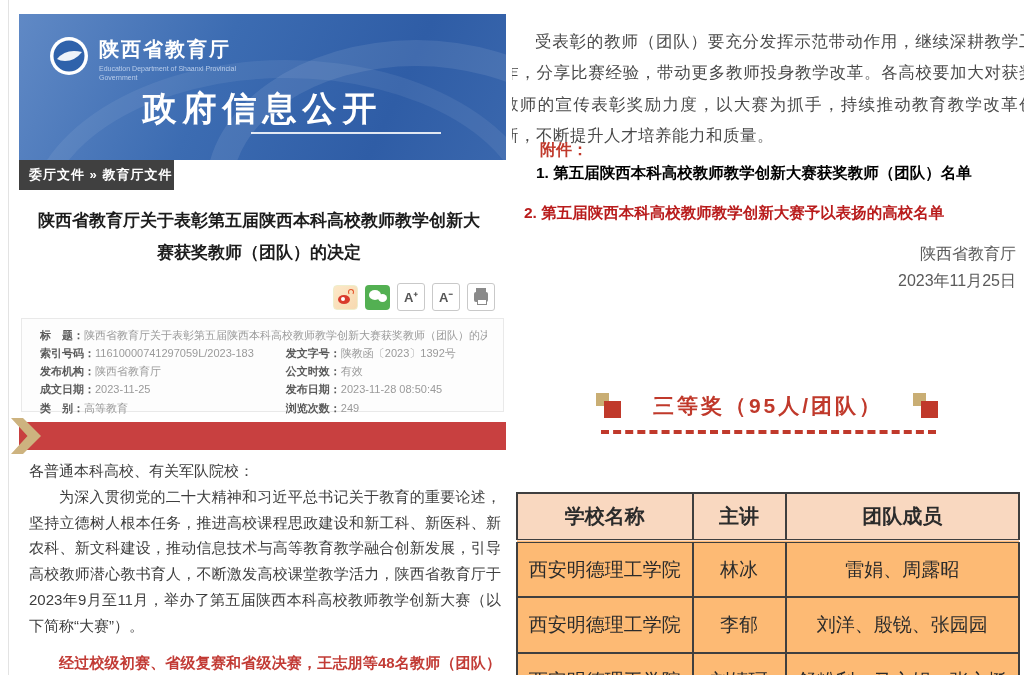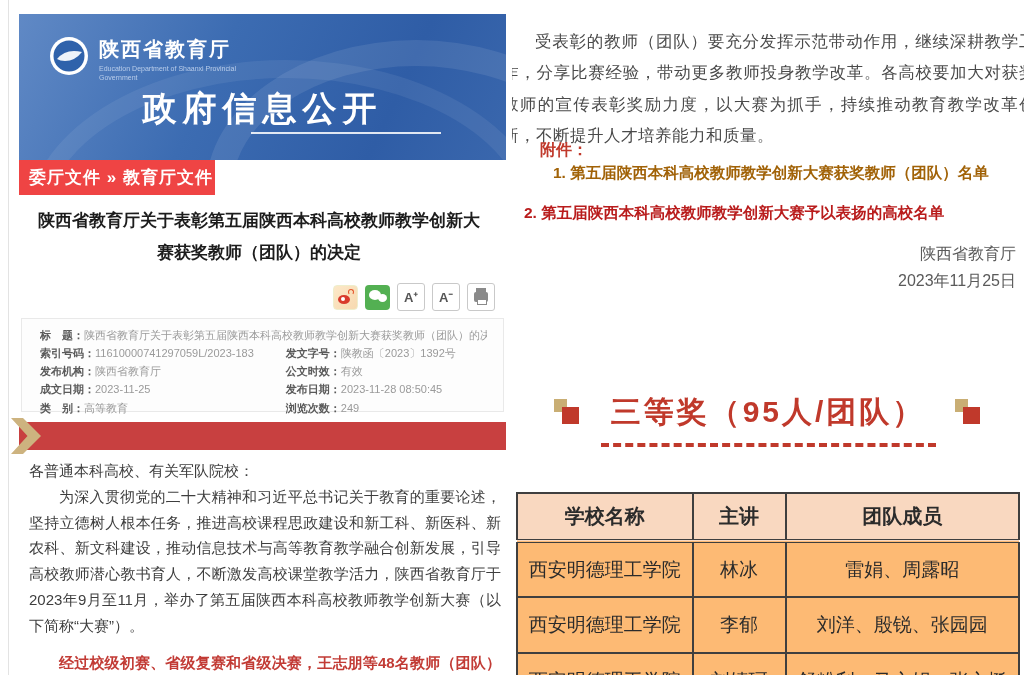--- a/index.html
+++ b/index.html
@@ -20,22 +20,22 @@
             border-radius:50%; border:18px solid rgba(255,255,255,0.07); }
   .org-row { position:absolute; left:30px; top:22px; display:flex; align-items:flex-start; gap:10px; }
   .logo { width:40px; height:40px; flex:0 0 auto; }
   .org-text .org-name { color:#ffffff; font-size:20px; font-weight:bold; letter-spacing:2px; }
   .org-text .org-sub { color:#b9cdea; font-size:7px; line-height:1.25; margin-top:2px; width:150px; }
   .banner-title { position:absolute; left:0; right:0; top:72px; text-align:center;
             color:#ffffff; font-size:34px; font-weight:bold; letter-spacing:6px; }
   .banner-underline { position:absolute; left:50%; top:118px; width:190px; height:2px;
             background:rgba(255,255,255,0.85); transform:translateX(-12px); }
 
-  .breadcrumb { position:absolute; left:10px; top:160px; background:#ef4444; color:#fff;
-            font-size:17px; font-weight:bold; padding:6px 2px 6px 10px; letter-spacing:1px; }
+  .breadcrumb { position:absolute; left:10px; top:160px; background:#404040; color:#fff;
+            font-size:13px; font-weight:bold; padding:6px 2px 6px 10px; letter-spacing:1px; }
 
   .doc-title { position:absolute; left:25px; top:205px; width:450px; text-align:center;
             font-size:17px; font-weight:bold; color:#1c1c1c; line-height:1.9; }
 
   .icon-row { position:absolute; top:283px; right:10px; display:flex; align-items:center; gap:7px; }
   .share-ico { width:25px; height:25px; border-radius:4px; position:relative; }
   .weibo { background:linear-gradient(135deg,#fce8c8 0%,#f7d9b0 100%); border:1px solid #eec; }
   .weibo .eye { position:absolute; left:4px; top:9px; width:12px; height:9px; border-radius:50%;
             background:#d93a2b; }
   .weibo .eye::after { content:""; position:absolute; left:3px; top:2px; width:4px; height:4px;
@@ -74,32 +74,32 @@
             line-height:1.72; color:#3e3e3e; text-align:justify; }
   .body-text .para { text-indent:2em; }
   .red-para { margin-top:11px; text-indent:2em; color:#c23b35; font-weight:bold; }
 
   
   .right-panel { position:absolute; left:512px; top:0; width:512px; height:675px;
             background:#fff; overflow:hidden; }
   .r-para { position:absolute; left:-10px; top:26px; width:534px; font-size:16.5px;
             line-height:1.9; color:#4a4a4a; text-align:justify; text-indent:2em; letter-spacing:0.5px; }
   .attach-label { position:absolute; left:28px; top:140px; color:#c0392b; font-size:16px; font-weight:bold; }
-  .attach-1 { position:absolute; left:41px; top:163px; color:#a16207; font-size:15.5px; font-weight:bold; }
+  .attach-1 { position:absolute; left:24px; top:163px; color:#000000; font-size:15.5px; font-weight:bold; }
   .attach-2 { position:absolute; left:12px; top:203px; color:#b91c1c; font-size:15.5px; font-weight:bold; }
   .signature { position:absolute; right:8px; top:240px; text-align:right; color:#5a5a5a;
             font-size:16px; line-height:1.7; }
 
   .award-wrap { position:absolute; left:0; right:0; top:392px; display:flex; flex-direction:column;
             align-items:center; }
   .award-line { display:flex; align-items:center; gap:30px; }
   .decor { position:relative; width:27px; height:27px; }
   .decor .tan { position:absolute; left:0; top:0; width:13px; height:13px; background:#c9ae74; }
   .decor .red { position:absolute; left:8px; top:8px; width:17px; height:17px; background:#c0392b; }
-  .award-title { color:#c0392b; font-size:30px; font-weight:bold; letter-spacing:3px; }
+  .award-title { color:#c0392b; font-size:21px; font-weight:bold; letter-spacing:3px; }
   .award-dash { width:335px; margin-top:10px; border-bottom:4px dashed #c0392b; }
 
   table.award { position:absolute; left:4px; top:492px; width:504px; border-collapse:collapse;
             font-size:19px; color:#2b2b2b; table-layout:fixed; }
   table.award th, table.award td { border:2px solid #3f3f3f; text-align:center; padding:0; }
   table.award th { background:#f9d8c0; height:48px; font-size:20px; font-weight:bold;
             border-bottom:4px double #3f3f3f; }
   table.award td { height:56px; background:#fdba74; }
   .c1 { width:35%; } .c2 { width:18.5%; } .c3 { width:46.5%; }
 </style>

